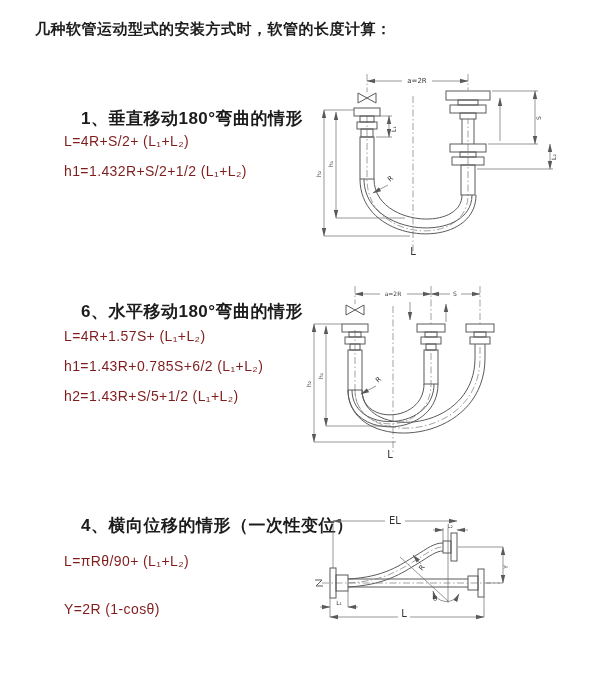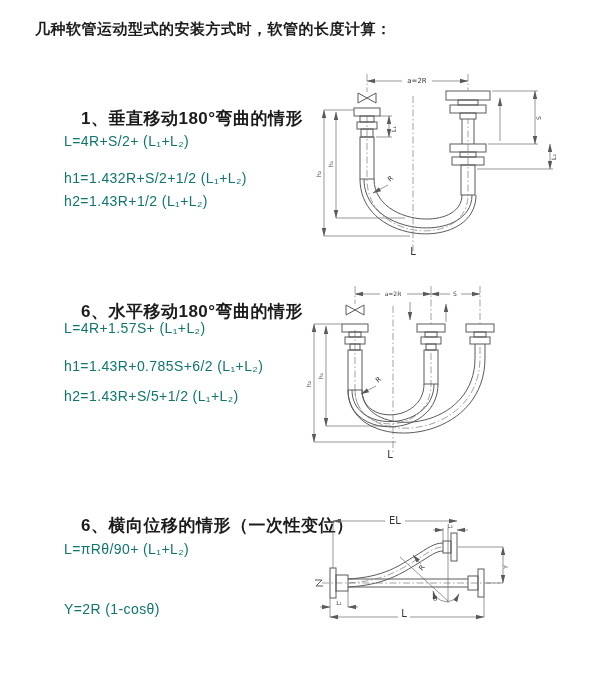--- a/index.html
+++ b/index.html
@@ -1,47 +1,46 @@
 <!DOCTYPE html>
 <html><head>
 <meta charset="utf-8">
 <style>
   html,body{margin:0;padding:0;background:#fff;}
   .page{position:relative;width:600px;height:675px;background:#fff;overflow:hidden;
         font-family:"Liberation Sans","DejaVu Sans",sans-serif;color:#1c1c1c;text-align:center;}
   .title{position:absolute;left:35px;top:20px;font-size:15px;font-weight:700;letter-spacing:0.5px;}
   .heading{position:absolute;left:33px;font-size:17px;font-weight:700;letter-spacing:0.5px;margin-left:48px;}
-  .formula{position:absolute;left:64px;font-size:14px;font-weight:400;letter-spacing:0.4px;color:#0f766e;}
+  .formula{position:absolute;left:64px;font-size:14px;font-weight:400;letter-spacing:0.4px;color:#7f1d1d;}
   svg{position:absolute;}
   svg .o{fill:none;stroke:#5a5a5a;stroke-width:1;}
   svg .d{fill:none;stroke:#6a6a6a;stroke-width:0.7;}
   svg .c{fill:none;stroke:#7a7a7a;stroke-width:0.7;stroke-dasharray:7 2.5 1.5 2.5;}
   svg text{font-family:"DejaVu Sans","Liberation Sans",sans-serif;font-size:7px;fill:#3a3a3a;}
   svg text.big{font-size:10px;fill:#333;}
   svg text.sm{font-size:6px;}
 </style>
 </head>
 <body>
 
 <div class="page">
 
   <div class="title">几种软管运动型式的安装方式时，软管的长度计算：</div>
 
   <div class="heading" style="top:107px">1、垂直移动180°弯曲的情形</div>
   <div class="formula" style="top:133px">L=4R+S/2+ (L₁+L₂)</div>
-  <div class="formula" style="top:170px">h1=1.432R+S/2+1/2 (L₁+L₂)</div>
-  <div class="formula" style="top:193px">h2=1.43R+1/2 (L₁+L₂)</div>
+  <div class="formula" style="top:163px">h1=1.432R+S/2+1/2 (L₁+L₂)</div>
 
   <div class="heading" style="top:300px">6、水平移动180°弯曲的情形</div>
-  <div class="formula" style="top:320px">L=4R+1.57S+ (L₁+L₂)</div>
+  <div class="formula" style="top:328px">L=4R+1.57S+ (L₁+L₂)</div>
   <div class="formula" style="top:358px">h1=1.43R+0.785S+6/2 (L₁+L₂)</div>
   <div class="formula" style="top:388px">h2=1.43R+S/5+1/2 (L₁+L₂)</div>
 
-  <div class="heading" style="top:514px">6、横向位移的情形（一次性变位）</div>
-  <div class="formula" style="top:541px">L=πRθ/90+ (L₁+L₂)</div>
+  <div class="heading" style="top:514px">4、横向位移的情形（一次性变位）</div>
+  <div class="formula" style="top:553px">L=πRθ/90+ (L₁+L₂)</div>
   <div class="formula" style="top:601px">Y=2R (1-cosθ)</div>
 
   <svg style="left:310px;top:66px" width="260" height="192" viewBox="0 0 260 192">
     <defs>
       <marker id="a1" orient="auto-start-reverse" markerUnits="userSpaceOnUse" markerWidth="10" markerHeight="8" refX="8" refY="3">
         <path d="M0 0.8 L8.5 3 L0 5.2 Z" fill="#5a5a5a"></path>
       </marker>
       <pattern id="pb1" width="4" height="4" patternUnits="userSpaceOnUse">
         <path d="M0 0L4 4M4 0L0 4" stroke="#8a8a8a" stroke-width="0.7"></path>
       </pattern>

